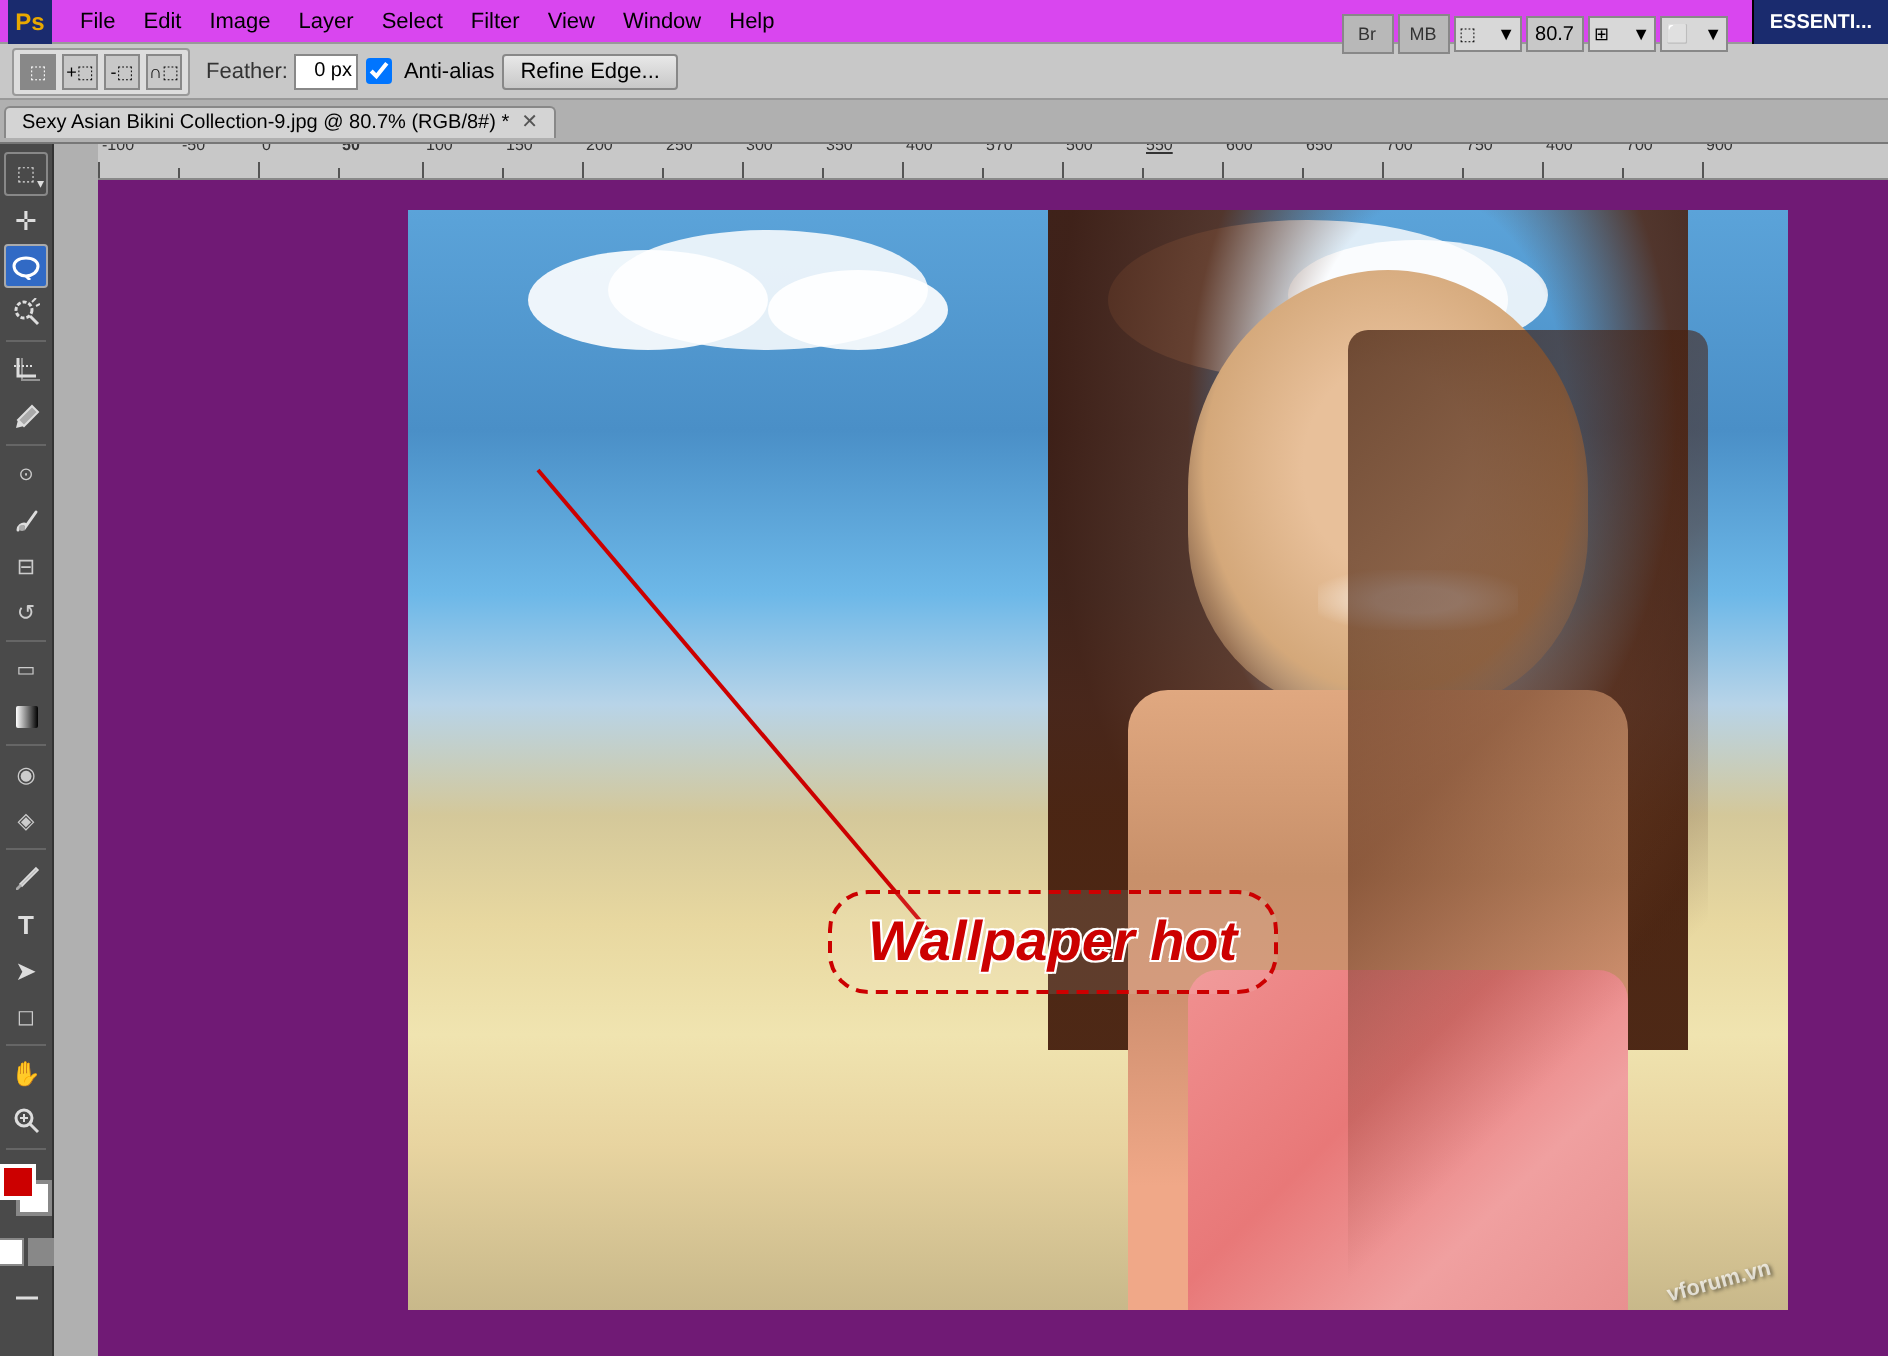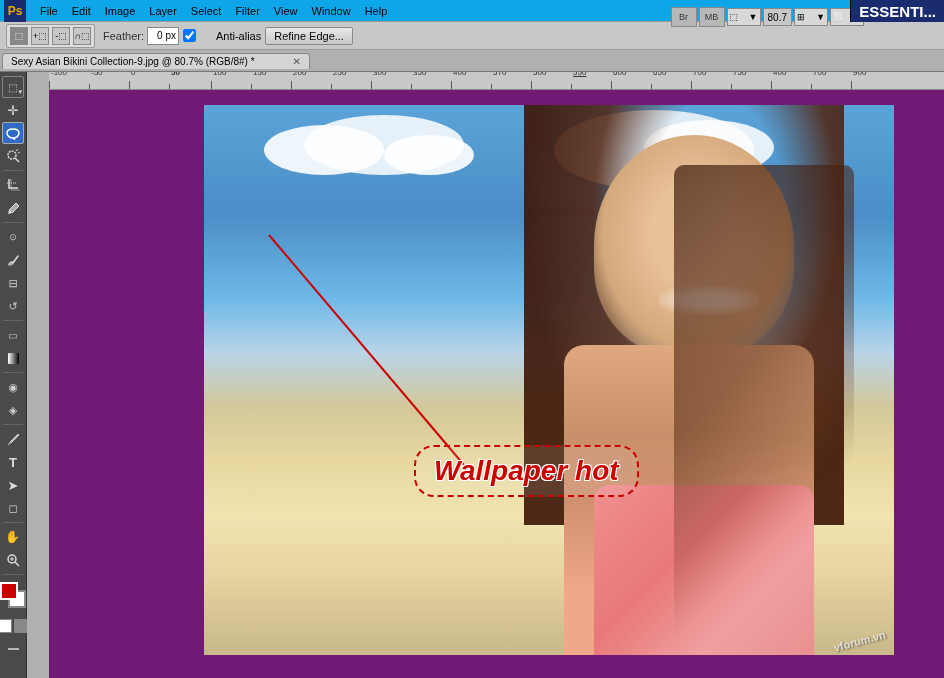--- a/index.html
+++ b/index.html
@@ -1,21 +1,21 @@
 <!DOCTYPE html>
 <html><head>
   <meta charset="utf-8">
   <style>
     * { margin: 0; padding: 0; box-sizing: border-box; }
     body { width: 944px; height: 678px; overflow: hidden; background: #4a4a4a; font-family: 'Arial', sans-serif; font-size: 11px; }
 
     
     #menubar {
       display: flex; align-items: center;
-      background: #0ea5e9;
+      background: #d946ef;
       height: 22px;
       border-bottom: 1px solid #999;
       padding: 0 4px;
       gap: 2px;
     }
     .ps-logo {
       width: 22px; height: 22px;
       background: #1a2b6e;
       display: flex; align-items: center; justify-content: center;
       color: #e8a800; font-weight: bold; font-size: 12px;
@@ -51,21 +51,21 @@
     }
     .options-label { font-size: 11px; color: #333; margin-left: 4px; }
     .feather-box {
       display: flex; align-items: center; gap: 3px;
     }
     .feather-input {
       width: 32px; height: 18px; border: 1px solid #888; background: white;
       font-size: 10px; text-align: right; padding-right: 2px;
     }
     .checkbox-label {
-      display: flex; align-items: center; gap: 20px; font-size: 11px;
+      display: flex; align-items: center; gap: 6px; font-size: 11px;
     }
     .refine-btn {
       background: linear-gradient(to bottom, #e8e8e8, #c8c8c8);
       border: 1px solid #888; padding: 2px 8px;
       font-size: 11px; cursor: pointer; border-radius: 2px;
     }
 
     
     #tabbar {
       display: flex; align-items: center;
@@ -74,21 +74,20 @@
       border-bottom: 1px solid #777;
       padding-left: 2px;
     }
     .doc-tab {
       display: flex; align-items: center;
       background: #d4d4d4;
       border: 1px solid #888; border-bottom: none;
       padding: 2px 8px; margin-right: 2px;
       font-size: 10px; height: 16px;
       border-radius: 3px 3px 0 0;
-      gap: 32px;
     }
     .doc-tab-close {
       margin-left: 6px; cursor: pointer; font-size: 10px; color: #555;
     }
 
     
     #main {
       display: flex;
       height: calc(678px - 22px - 28px - 22px);
     }
@@ -239,21 +238,21 @@
       width: 1px;
       background: #555;
     }
 
     
     #essentials-btn {
       position: absolute; top: 0; right: 0;
       background: #1a2b6e;
       color: white;
       padding: 2px 8px;
-      font-size: 15px;
+      font-size: 10px;
       font-weight: bold;
       height: 22px;
       display: flex; align-items: center;
       cursor: pointer;
       border-left: 1px solid #000;
     }
 
     
     #top-icons {
       position: absolute; right: 80px; top: 0;

